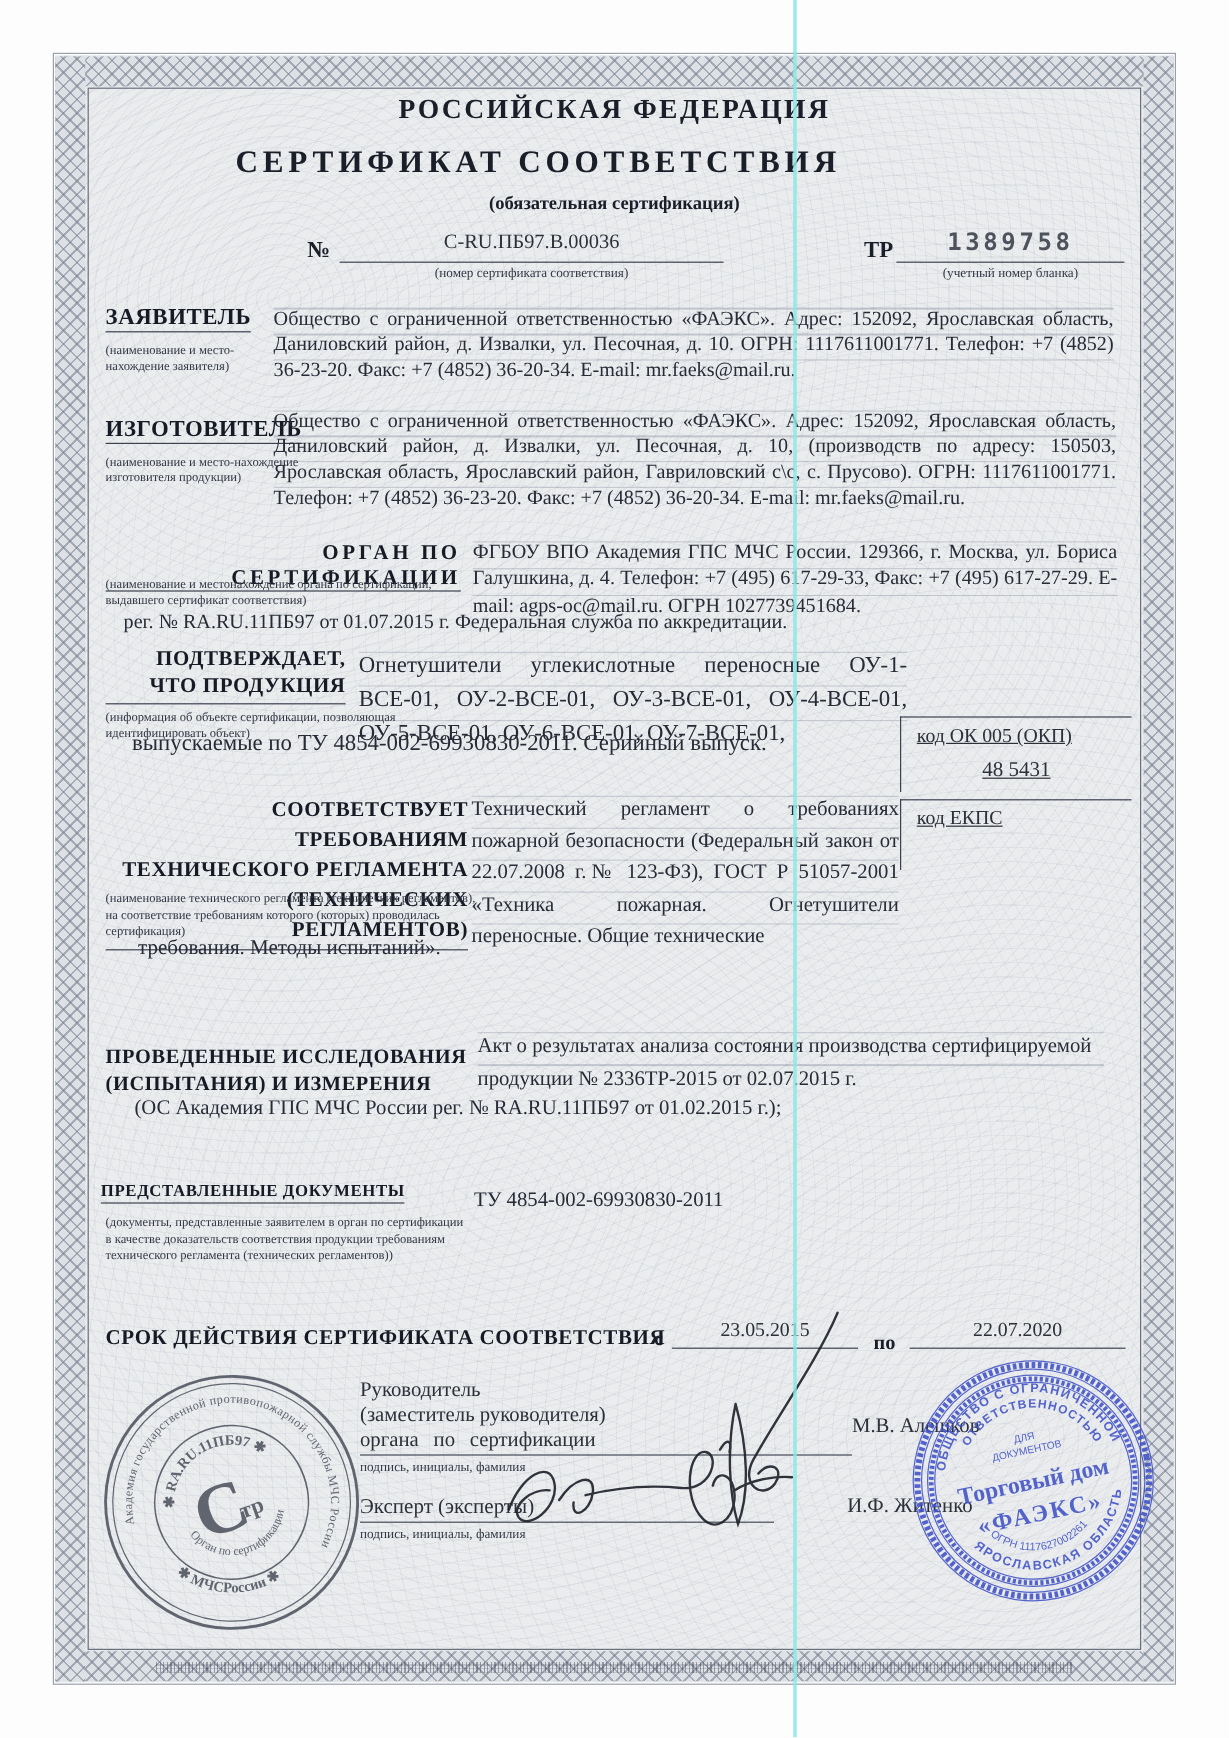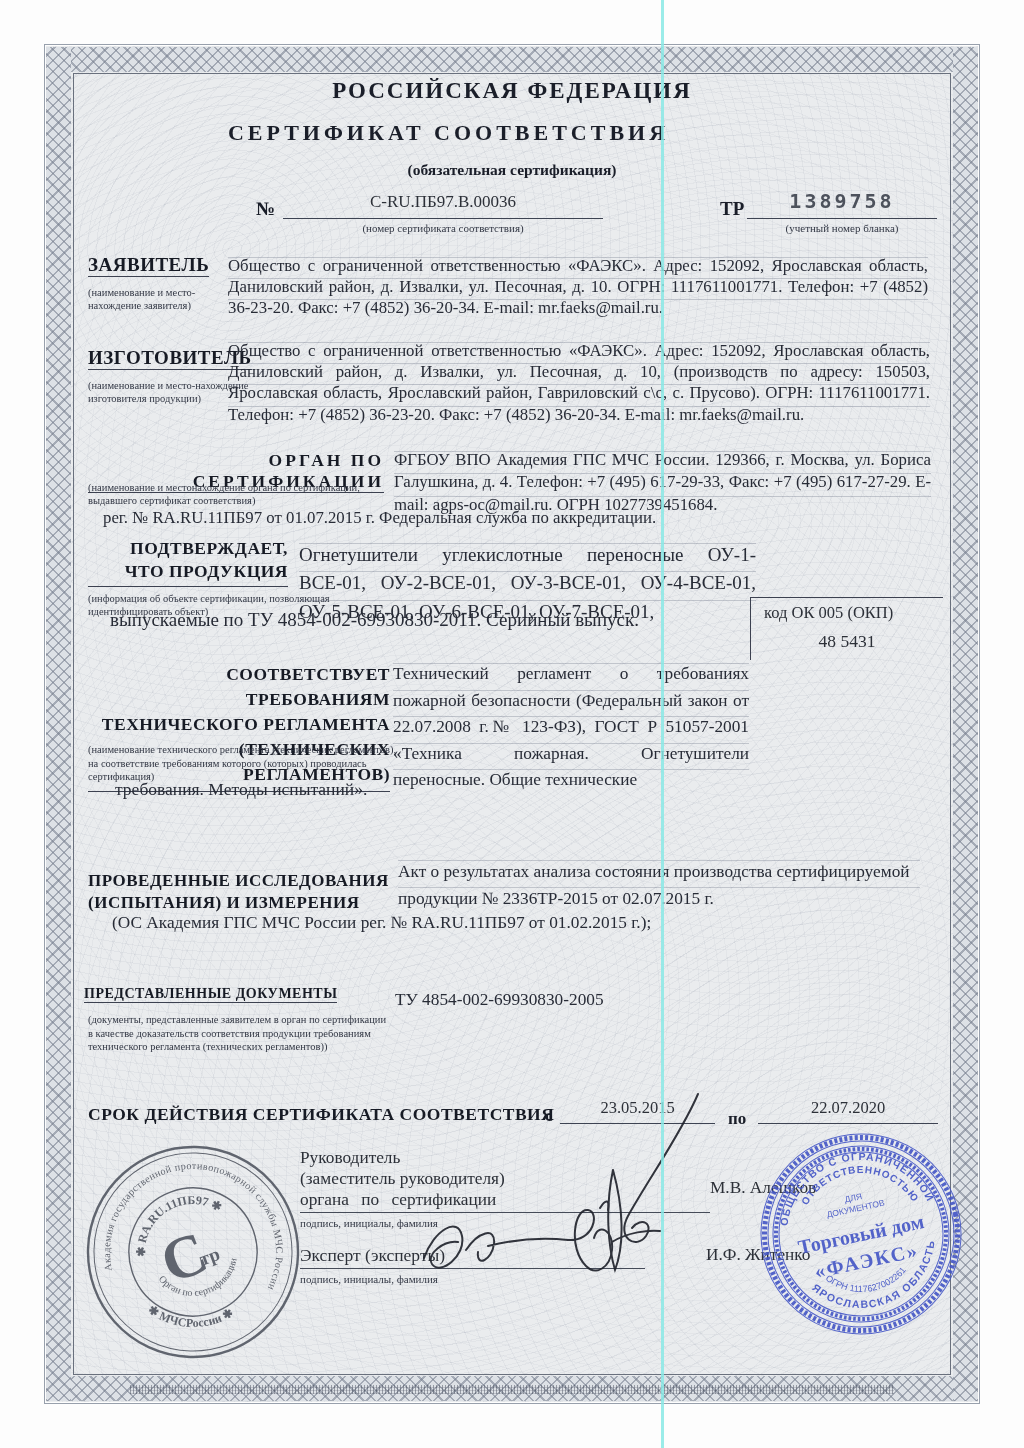--- a/index.html
+++ b/index.html
@@ -35,39 +35,39 @@
   .body-t{font-size:16.8px;color:#272b36;}
   .cap{font-size:11px;color:#333845;}
   .field-line{border-bottom:1.5px solid #3d4352;text-align:center;}
   .ruled{background-position:0 3px;}
   .r21{background-image:repeating-linear-gradient(to bottom,transparent 0,transparent 20.2px,rgba(98,105,125,.30) 20.2px,rgba(98,105,125,.30) 21.2px);}
   .r22{background-image:repeating-linear-gradient(to bottom,transparent 0,transparent 21.3px,rgba(98,105,125,.30) 21.3px,rgba(98,105,125,.30) 22.3px);}
   .r26{background-image:repeating-linear-gradient(to bottom,transparent 0,transparent 25.6px,rgba(98,105,125,.30) 25.6px,rgba(98,105,125,.30) 26.6px);}
   .r27{background-image:repeating-linear-gradient(to bottom,transparent 0,transparent 26px,rgba(98,105,125,.30) 26px,rgba(98,105,125,.30) 27px);}
   .r28{background-image:repeating-linear-gradient(to bottom,transparent 0,transparent 27.4px,rgba(98,105,125,.30) 27.4px,rgba(98,105,125,.30) 28.4px);}
   .codebox-top{border-top:1.6px solid #3c4150;}
-  .codebox-left{border-left:1.6px solid #3c4150;}
+  .codebox-left{border-left:1.6px solid #3c4150;text-decoration:underline;}
   .blank-num{font-family:"DejaVu Sans Mono","Liberation Mono",monospace;font-weight:bold;
              letter-spacing:3px;color:#4d525c;}
 </style>
 </head>
 <body>
 
 <div class="page">
   <div class="texture"></div>
   <div class="frame-outer"></div>
   <div class="band band-top"></div>
   <div class="band band-bottom"></div>
   <div class="band band-left"></div>
   <div class="band band-right"></div>
   <div class="frame-inner"></div>
   <div class="microtext"></div>
 
   <div class="abs hd center" style="left:0;top:78px;width:1024px;font-size:23px;letter-spacing:2px;">РОССИЙСКАЯ ФЕДЕРАЦИЯ</div>
-  <div class="abs hd center" style="left:0;top:120px;width:897px;font-size:22px;letter-spacing:4px;">СЕРТИФИКАТ СООТВЕТСТВИЯ</div>
+  <div class="abs hd center" style="left:0;top:120px;width:897px;font-size:26px;letter-spacing:4px;">СЕРТИФИКАТ СООТВЕТСТВИЯ</div>
   <div class="abs hd center" style="left:0;top:161px;width:1024px;font-size:15.5px;">(обязательная сертификация)</div>
 
   <div class="abs hd" style="left:256px;top:198px;font-size:19px;">№</div>
   <div class="abs field-line" style="left:283px;top:192px;width:320px;height:26px;font-size:17px;">C-RU.ПБ97.В.00036</div>
   <div class="abs cap center" style="left:283px;top:222px;width:320px;">(номер сертификата соответствия)</div>
   <div class="abs hd" style="left:720px;top:198px;font-size:19px;">ТР</div>
   <div class="abs field-line blank-num" style="left:747px;top:189px;width:190px;height:29px;font-size:20px;">1389758</div>
   <div class="abs cap center" style="left:747px;top:222px;width:190px;">(учетный номер бланка)</div>
 
   <div class="abs h-sec uline" style="left:88px;top:254px;font-size:19px;display:inline-block;">ЗАЯВИТЕЛЬ</div>
@@ -91,27 +91,30 @@
   <div class="abs codebox-top codebox-left" style="left:750px;top:597px;width:192px;height:62px;">
     <div style="font-size:16.5px;padding:5px 0 0 13px;">код ОК 005 (ОКП)</div>
     <div class="center" style="font-size:17.5px;padding-top:8px;">48 5431</div>
   </div>
 
   <div class="abs h-sec uline justify" style="left:88px;top:662px;width:302px;font-size:17.5px;line-height:25px;padding-bottom:4px;">СООТВЕТСТВУЕТ ТРЕБОВАНИЯМ ТЕХНИЧЕСКОГО РЕГЛАМЕНТА (ТЕХНИЧЕСКИХ РЕГЛАМЕНТОВ)</div>
   <div class="abs sub" style="left:88px;top:743px;width:315px;line-height:13.5px;">(наименование технического регламента (технических регламентов), на соответствие требованиям которого (которых) проводилась сертификация)</div>
   <div class="abs" style="left:115px;top:779px;font-size:17.5px;color:#272b36;">требования. Методы испытаний».</div>
   <div class="abs justify ruled r26" style="left:393px;top:661px;width:356px;font-size:17.3px;line-height:26.6px;color:#272b36;">Технический регламент о требованиях пожарной безопасности (Федеральный закон от 22.07.2008 г.№ 123-ФЗ), ГОСТ Р 51057-2001 «Техника пожарная. Огнетушители переносные. Общие технические</div>
 
+  <div class="abs codebox-top codebox-left" style="left:750px;top:666px;width:192px;height:58px;">
+    <div style="font-size:16.5px;padding:5px 0 0 13px;">код ЕКПС</div>
+  </div>
 
   <div class="abs h-sec" style="left:88px;top:858px;width:312px;font-size:17px;line-height:22px;margin-top:12px;">ПРОВЕДЕННЫЕ ИССЛЕДОВАНИЯ (ИСПЫТАНИЯ) И ИЗМЕРЕНИЯ</div>
   <div class="abs ruled r27" style="left:398px;top:858px;width:522px;font-size:17.3px;line-height:27px;color:#272b36;">Акт о результатах анализа состояния производства сертифицируемой продукции № 2336ТР-2015 от 02.07.2015 г.</div>
   <div class="abs" style="left:112px;top:913px;font-size:17.3px;color:#272b36;">(ОС Академия ГПС МЧС России рег. № RA.RU.11ПБ97 от 01.02.2015 г.);</div>
 
   <div class="abs h-sec uline" style="left:84px;top:986px;font-size:14px;display:inline-block;">ПРЕДСТАВЛЕННЫЕ ДОКУМЕНТЫ</div>
-  <div class="abs" style="left:395px;top:990px;font-size:17.3px;color:#272b36;">ТУ 4854-002-69930830-2005</div>
+  <div class="abs" style="left:395px;top:990px;font-size:17.3px;color:#272b36;">ТУ 4854-002-69930830-2011</div>
   <div class="abs sub" style="left:88px;top:1013px;width:305px;line-height:13.5px;">(документы, представленные заявителем в орган по сертификации в качестве доказательств соответствия продукции требованиям технического регламента (технических регламентов))</div>
 
   <div class="abs h-sec" style="left:88px;top:1104px;font-size:17.5px;letter-spacing:.5px;">СРОК ДЕЙСТВИЯ СЕРТИФИКАТА СООТВЕТСТВИЯ</div>
   <div class="abs hd" style="left:545px;top:1106px;font-size:17px;">с</div>
   <div class="abs field-line" style="left:560px;top:1098px;width:155px;height:25px;font-size:16.5px;">23.05.2015</div>
   <div class="abs hd" style="left:728px;top:1109px;font-size:17px;">по</div>
   <div class="abs field-line" style="left:758px;top:1098px;width:180px;height:25px;font-size:16.5px;">22.07.2020</div>
 
   <div class="abs" style="left:300px;top:1148px;font-size:17.3px;">Руководитель</div>
   <div class="abs" style="left:300px;top:1169px;font-size:17.3px;">(заместитель руководителя)</div>

